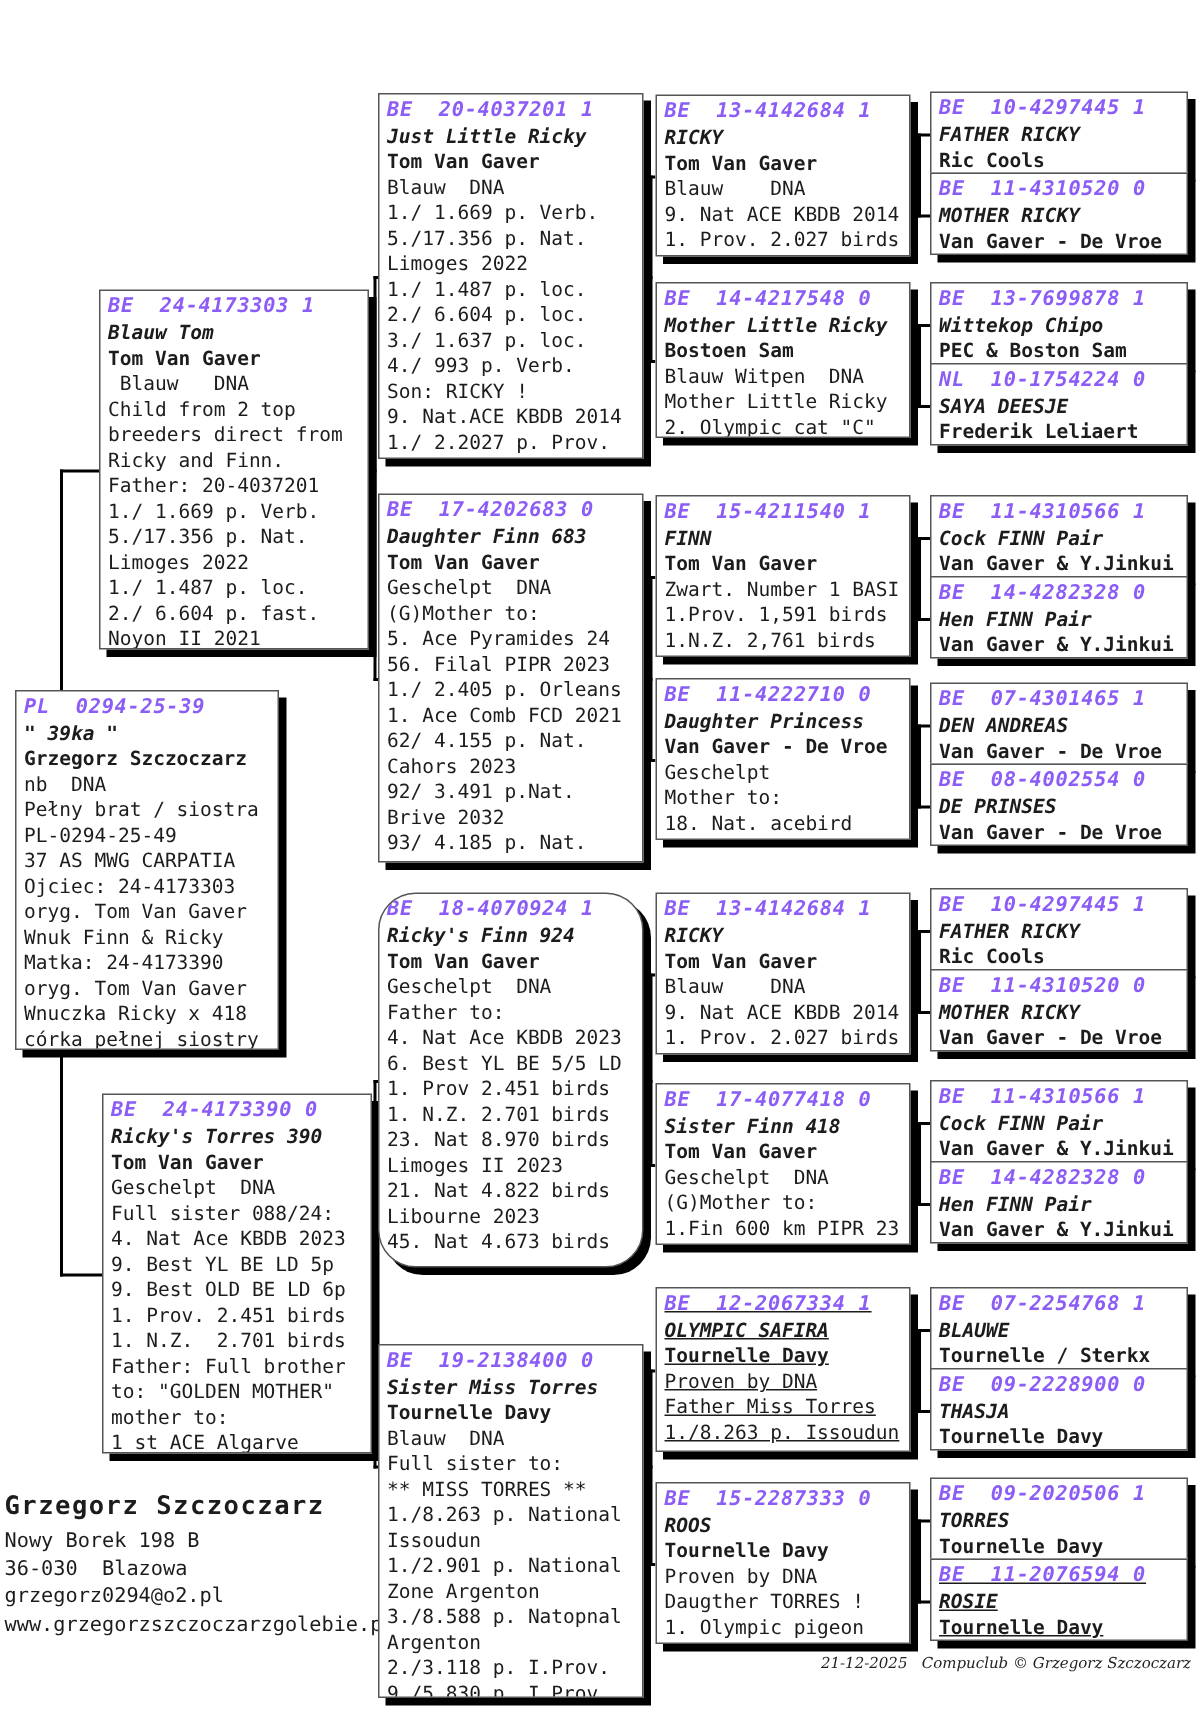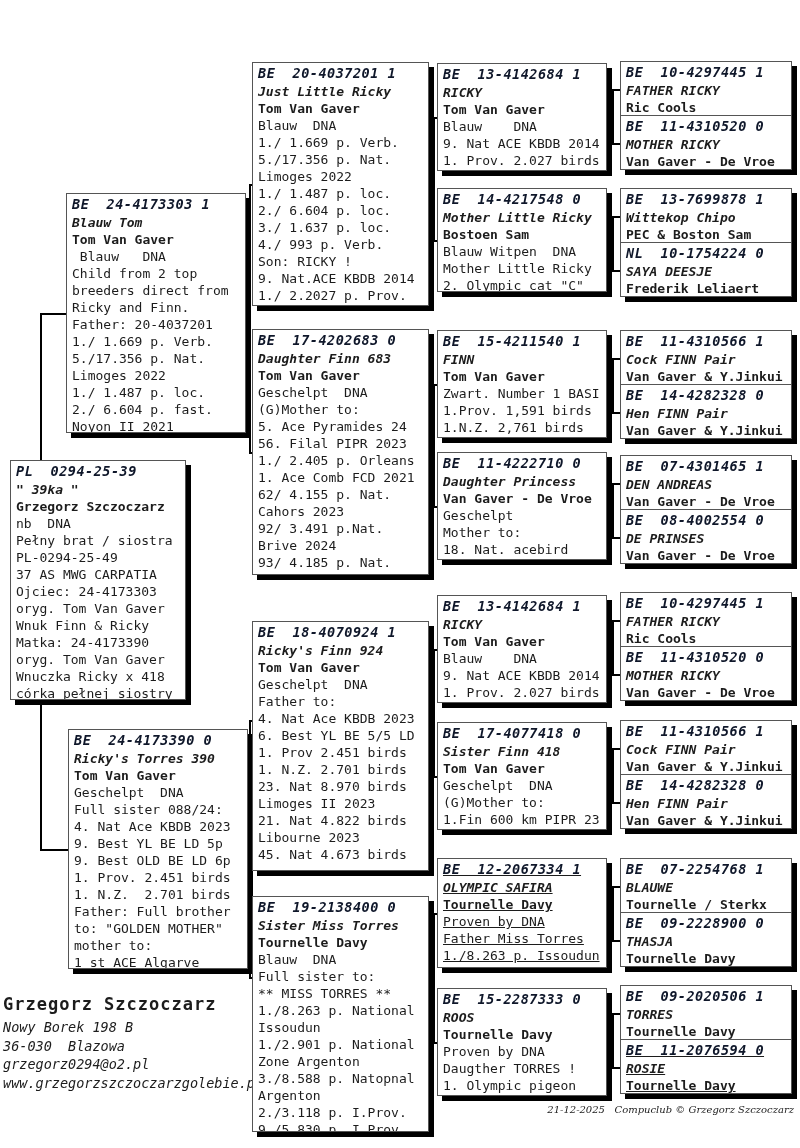--- a/index.html
+++ b/index.html
@@ -2,29 +2,29 @@
 <html><head>
 <meta charset="utf-8">
 <style>
   html,body { margin:0; padding:0; background:#ffffff; }
   .page { position:relative; width:800px; height:1148px; background:#fff; overflow:hidden;
           font-family:"DejaVu Sans Mono", monospace; color:#1c1c1c; }
   .title { position:absolute; top:4px; left:0; width:745px; text-align:center;
            font-family:"Liberation Sans", sans-serif; font-size:21px; color:#1c1c1c; }
   .box { position:absolute; background:#fff; border:1px solid #555;
          box-shadow:5px 5px 0 #000; padding:1px 5px 2px 5px; z-index:2; overflow:hidden; }
-  .ring  { color:#0f172a; font-weight:bold; font-style:italic; font-size:13.5px;
+  .ring  { color:#8b5cf6; font-weight:bold; font-style:italic; font-size:13.5px;
            line-height:19px; white-space:pre; letter-spacing:0.5px; }
   .pname { font-weight:bold; font-style:italic; font-size:13px; line-height:17px; white-space:pre; }
   .bline { font-size:13px; line-height:17px; white-space:pre; }
   .owner { font-weight:bold; }
   .conn  { position:absolute; background:#000; z-index:1; }
   .breeder { position:absolute; left:3px; top:992px; }
   .breeder-name { font-weight:bold; font-size:17px; letter-spacing:1px; line-height:24px; margin-bottom:2px; }
-  .breeder .bline { font-size:13.5px; line-height:18.5px;font-style:italic; }
+  .breeder .bline { font-size:13.5px; line-height:18.5px; }
   .footer { position:absolute; right:6px; top:1104px; font-size:10px; font-style:italic;
             font-family:"DejaVu Serif", serif; color:#222; white-space:pre; }
 </style>
 </head>
 <body>
 
 <div class="page">
   <div id="tree">
       <div class="box" style="left: 10px; top: 460px; width: 164px; height: 235px;">
         <div class="ring">PL  0294-25-39</div>
@@ -96,24 +96,24 @@
         <div class="bline owner">Tom Van Gaver</div>
         <div class="bline">Geschelpt  DNA</div>
         <div class="bline">(G)Mother to:</div>
         <div class="bline">5. Ace Pyramides 24</div>
         <div class="bline">56. Filal PIPR 2023</div>
         <div class="bline">1./ 2.405 p. Orleans</div>
         <div class="bline">1. Ace Comb FCD 2021</div>
         <div class="bline">62/ 4.155 p. Nat.</div>
         <div class="bline">Cahors 2023</div>
         <div class="bline">92/ 3.491 p.Nat.</div>
-        <div class="bline">Brive 2024</div>
+        <div class="bline">Brive 2032</div>
         <div class="bline">93/ 4.185 p. Nat.</div>
       </div>
-      <div class="box" style="left: 252px; top: 621px; width: 165px; height: 245px;">
+      <div class="box" style="left: 252px; top: 595px; width: 165px; height: 245px; border-radius: 25px;">
         <div class="ring">BE  18-4070924 1</div>
         <div class="pname">Ricky's Finn 924</div>
         <div class="bline owner">Tom Van Gaver</div>
         <div class="bline">Geschelpt  DNA</div>
         <div class="bline">Father to:</div>
         <div class="bline">4. Nat Ace KBDB 2023</div>
         <div class="bline">6. Best YL BE 5/5 LD</div>
         <div class="bline">1. Prov 2.451 birds</div>
         <div class="bline">1. N.Z. 2.701 birds</div>
         <div class="bline">23. Nat 8.970 birds</div>

